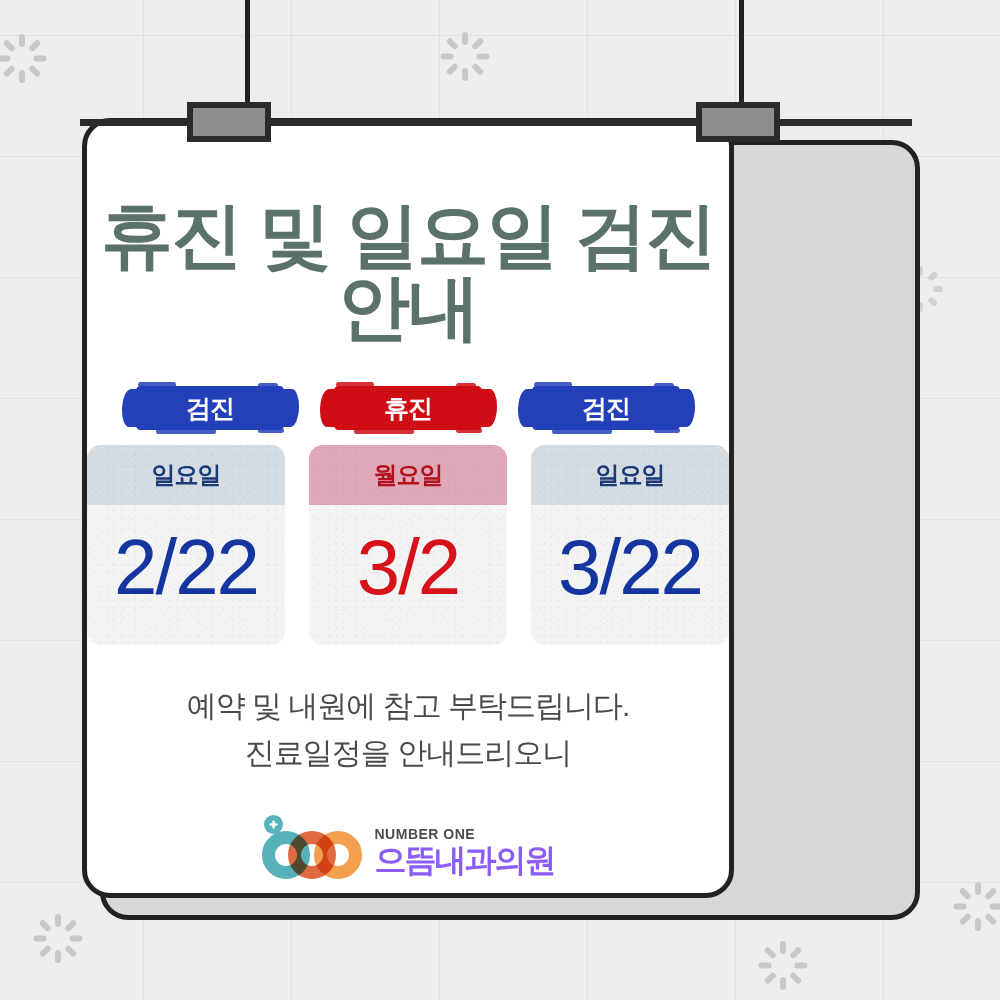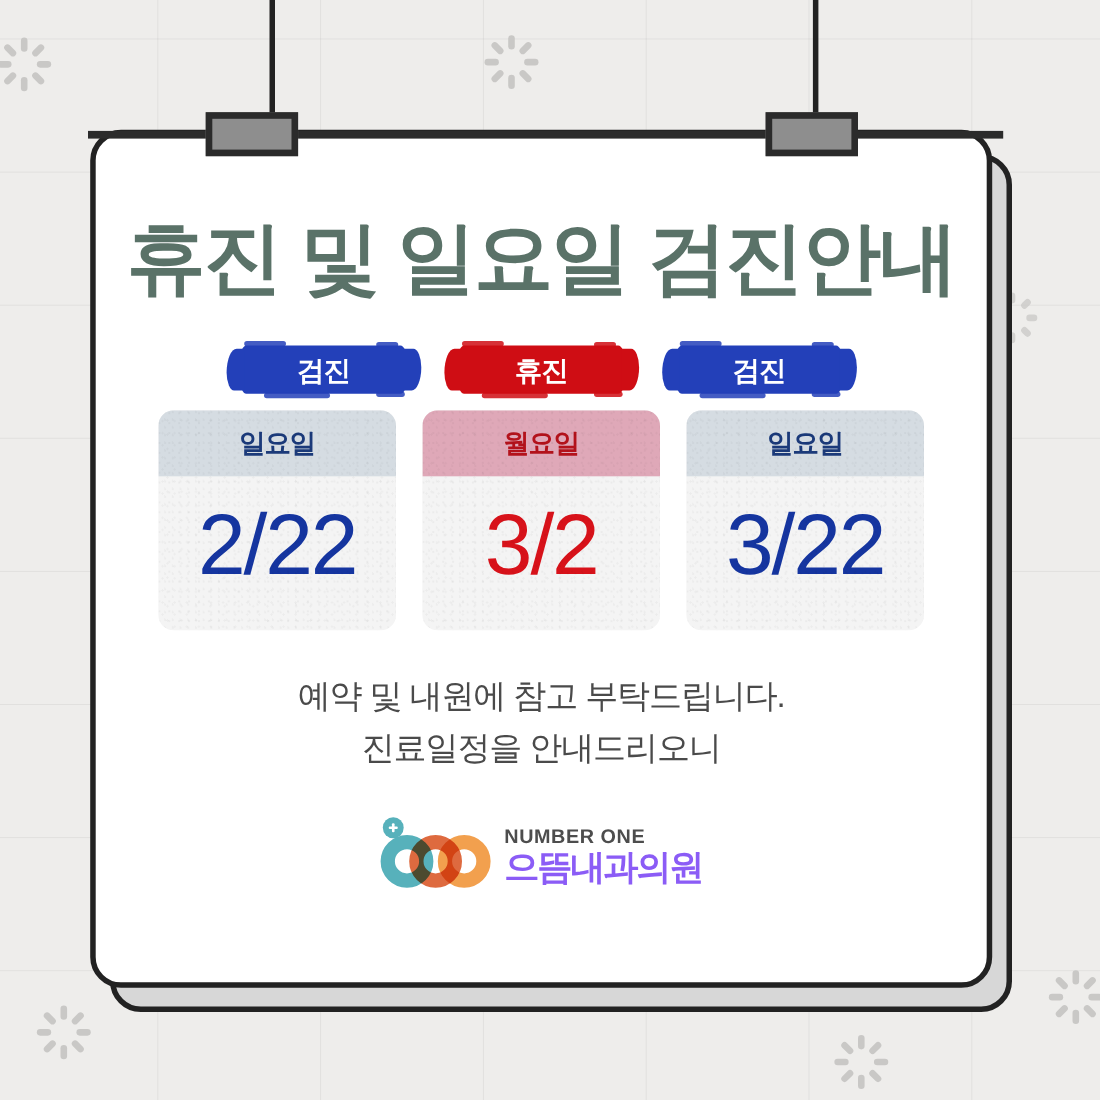--- a/index.html
+++ b/index.html
@@ -71,21 +71,21 @@
   #board-shadow {
     position:absolute; left:100px; top:140px;
     width:820px; height:780px;
     background:#d7d7d7;
     border:5px solid #222;
     border-radius:28px;
     z-index:1;
   }
   #board {
     position:absolute; left:82px; top:118px;
-    width:820px; height:780px;
+    width:652px; height:780px;
     background:#fff;
     border:5px solid #222;
     border-radius:28px;
     z-index:2;
     overflow:hidden;
   }
 
   
   #poster-title {
     margin-top:76px;
@@ -212,21 +212,21 @@
     position:absolute; left:2px; top:-8px;
     width:19px; height:19px; border-radius:50%;
     background:#57b1bb;
     display:flex; align-items:center; justify-content:center;
     z-index:4;
   }
   #plus-badge svg { display:block; }
 
   #logo-text { padding-bottom:3px; }
   #logo-sub {
-    font-size:18px; font-weight:bold; color:#4d4d4d;
+    font-size:14px; font-weight:bold; color:#4d4d4d;
     letter-spacing:.5px; line-height:1; margin-bottom:3px;
   }
   #logo-name {
     font-size:32px; font-weight:bold; color:#8b5cf6;
     letter-spacing:-2px; line-height:1;
   }
 </style>
 </head>
 <body>
 

